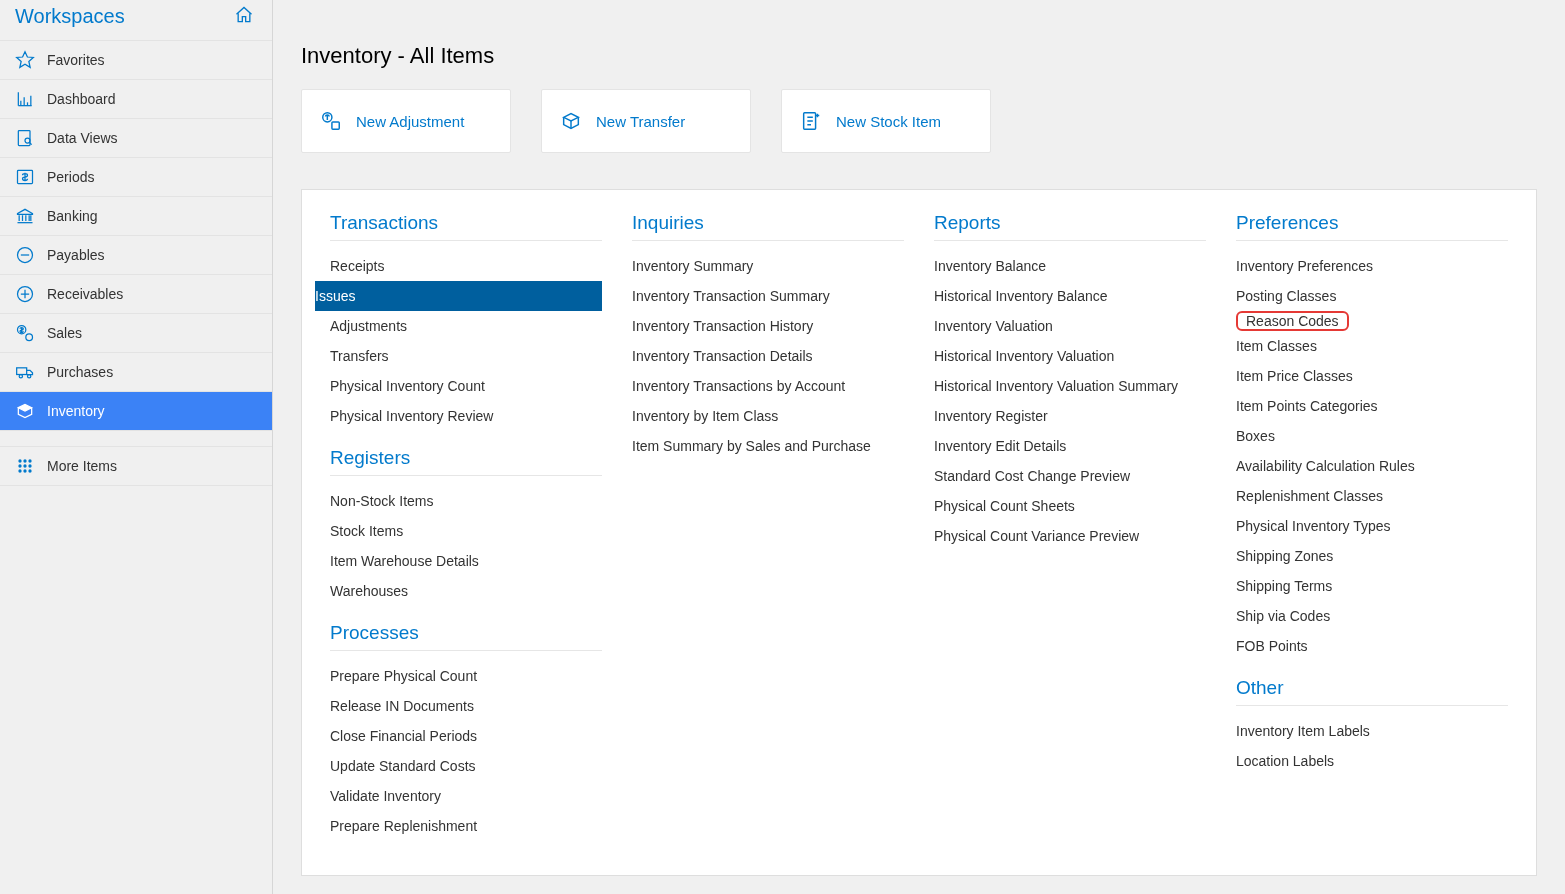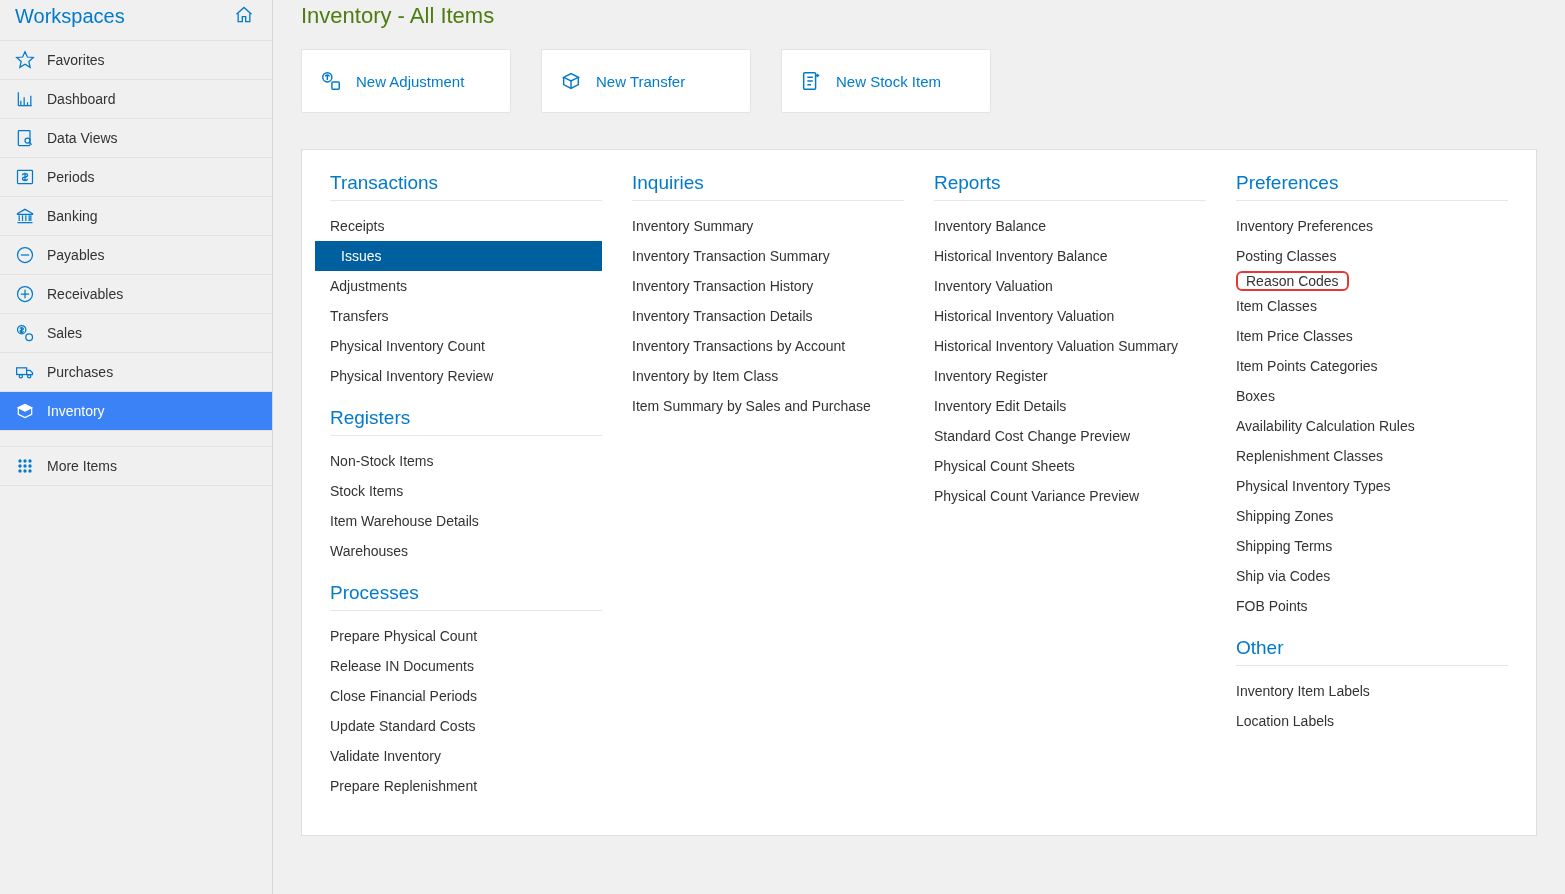--- a/index.html
+++ b/index.html
@@ -53,22 +53,23 @@
   .side-label { font-size: 14px; }
   .divider-row { height: 16px; border-bottom: 1px solid #e3e3e3; }
   .main {
     flex: 1;
     background: #f0f0f0;
     padding: 0 28px;
     overflow: hidden;
   }
   .page-title {
     font-size: 22px;
-    color: #4d7c0f;
+    color: #000000;
     padding: 3px 0 20px 0;
+    margin-top: 40px;
   }
   .action-row { display: flex; gap: 30px; margin-bottom: 36px; }
   .action-card {
     width: 210px; height: 64px;
     background: #fff;
     border: 1px solid #e4e4e4;
     border-radius: 2px;
     display: flex; align-items: center;
     padding: 0 18px;
     cursor: pointer;
@@ -102,21 +103,21 @@
     color: #333;
     cursor: pointer;
     white-space: nowrap;
     overflow: hidden;
     text-overflow: ellipsis;
   }
   .padlist .link-item { padding-left: 10px; margin-left: -10px; }
   .link-item.selected {
     background: #005f9e;
     color: #fff;
-    padding-left: 26px; margin-left: -15px;
+    padding-left: 0; margin-left: -15px;
   }
   .link-item.highlighted {
     border: 2px solid #e53935;
     border-radius: 6px;
     padding: 0 8px;
     display: inline-block;
     width: fit-content;
   }
 </style>
 </head>

